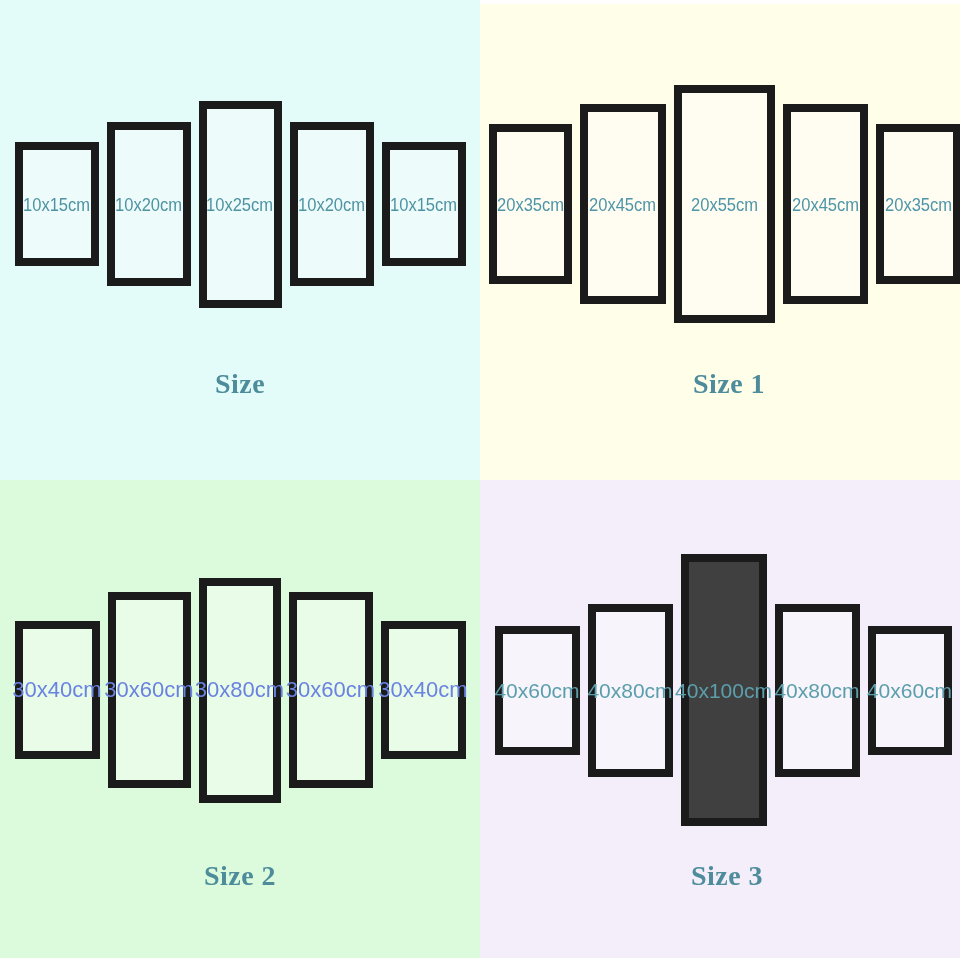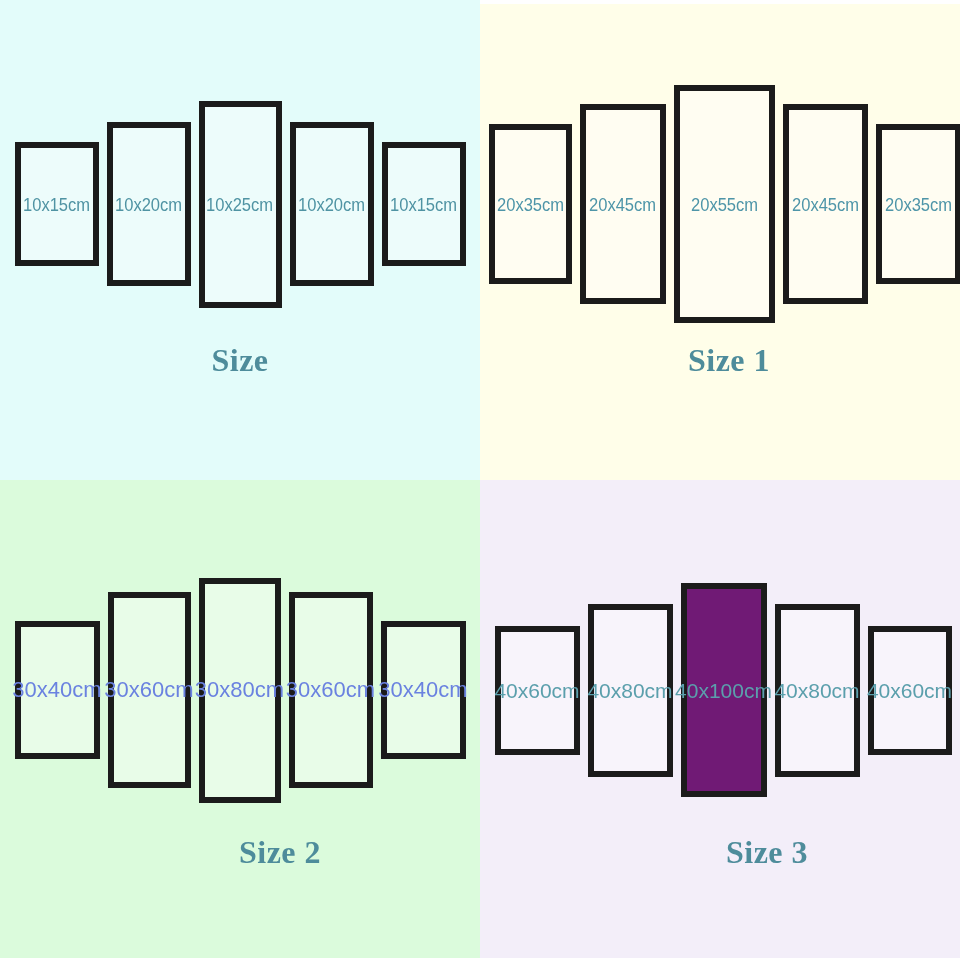--- a/index.html
+++ b/index.html
@@ -20,41 +20,42 @@
     position: absolute; left: 0; width: 100%; height: 0;
     display: flex; justify-content: center; align-items: center; gap: 8px;
   }
   .row-top .panel-row { top: 204px; }
   .row-bottom .panel-row { top: 210px; }
   .q-tr .panel-row { transform: translateX(5px); }
   .q-br .panel-row { transform: translateX(3px); }
 
   .panel {
     box-sizing: border-box;
-    border: 6px solid #a21caf;
+    border: 8px solid #a21caf;
     flex: 0 0 auto;
     display: flex; align-items: center; justify-content: center;
     overflow: visible;
   }
   .panel-label { white-space: nowrap; line-height: 1; }
   .q-tl .panel-label, .q-tr .panel-label { font-size: 19px; transform: scaleX(0.87); }
   .q-bl .panel-label { font-size: 22px; }
   .q-br .panel-label { font-size: 21px; }
 
   .quadrant-title {
     position: absolute; left: 0; width: 100%;
     text-align: center;
     font-family: "Liberation Serif", "DejaVu Serif", serif;
     font-weight: 700;
-    font-size: 32px;
+    font-size: 28px;
     line-height: 1;
     letter-spacing: 0.5px;
+    margin-top: 26px;
   }
   .row-top .quadrant-title { top: 344px; }
-  .row-bottom .quadrant-title { top: 356px; padding-left: 40px; }
+  .row-bottom .quadrant-title { top: 356px; }
   .q-tr .quadrant-title { transform: translateX(9px); }
   .q-br .quadrant-title { transform: translateX(7px); }
 
   
   .q-tr::after {
     content: ""; position: absolute; top: 0; left: 0; right: 0; height: 4px; background: #ffffff;
   }
   .row-bottom::before {
     content: ""; position: absolute; bottom: 0; left: 0; right: 0; height: 2px; background: #ffffff; z-index: 2;
   }
@@ -128,21 +129,21 @@
   </div>
 
   <div class="quadrant row-bottom q-br" style="background: rgb(243, 238, 249);">
     <div class="panel-row">
         <div class="panel" style="width: 85px; height: 129px; background: rgb(248, 244, 251); border-color: rgb(27, 27, 27);">
           <span class="panel-label" style="color: rgb(91, 159, 172);">40x60cm</span>
         </div>
         <div class="panel" style="width: 85px; height: 173px; background: rgb(248, 244, 251); border-color: rgb(27, 27, 27);">
           <span class="panel-label" style="color: rgb(91, 159, 172);">40x80cm</span>
         </div>
-        <div class="panel" style="width: 86px; height: 214px; background: #701a75; border-color: rgb(27, 27, 27);">
+        <div class="panel" style="width: 86px; height: 272px; background: #404040; border-color: rgb(27, 27, 27);">
           <span class="panel-label" style="color: rgb(91, 159, 172);">40x100cm</span>
         </div>
         <div class="panel" style="width: 85px; height: 173px; background: rgb(248, 244, 251); border-color: rgb(27, 27, 27);">
           <span class="panel-label" style="color: rgb(91, 159, 172);">40x80cm</span>
         </div>
         <div class="panel" style="width: 84px; height: 129px; background: rgb(248, 244, 251); border-color: rgb(27, 27, 27);">
           <span class="panel-label" style="color: rgb(91, 159, 172);">40x60cm</span>
         </div>
       </div>
     <div class="quadrant-title" style="color: rgb(78, 140, 155);">Size 3</div>

